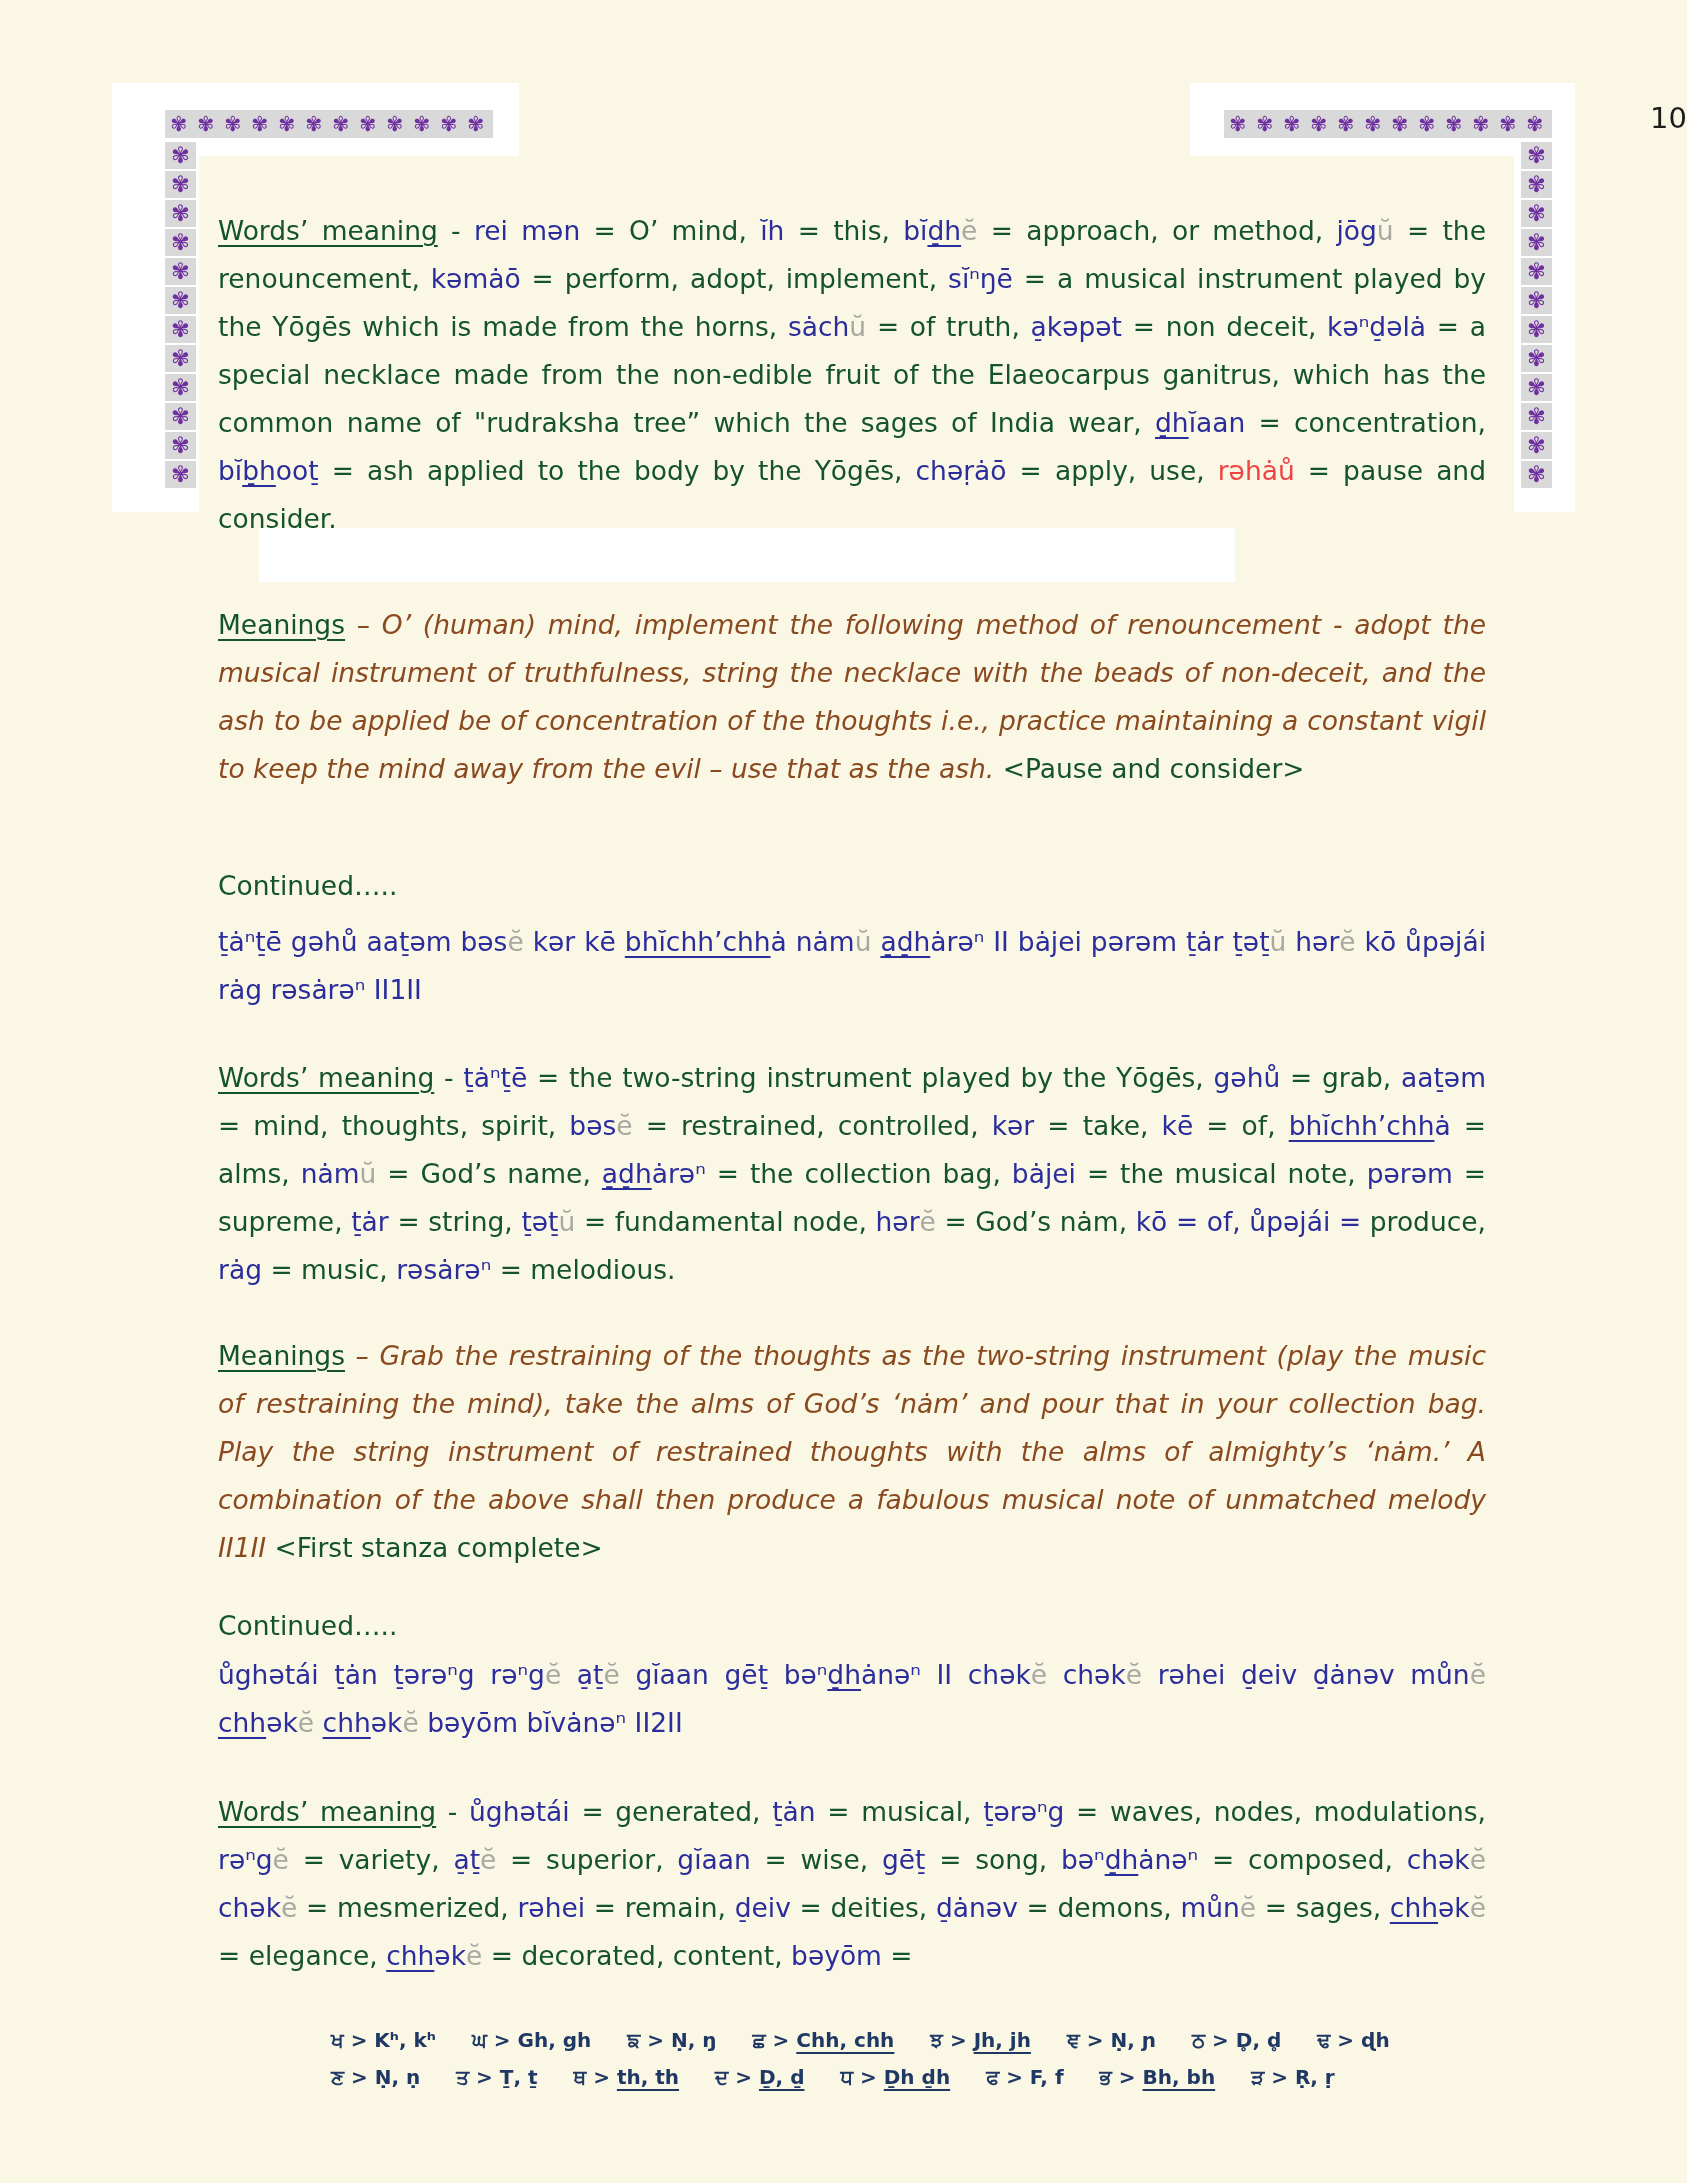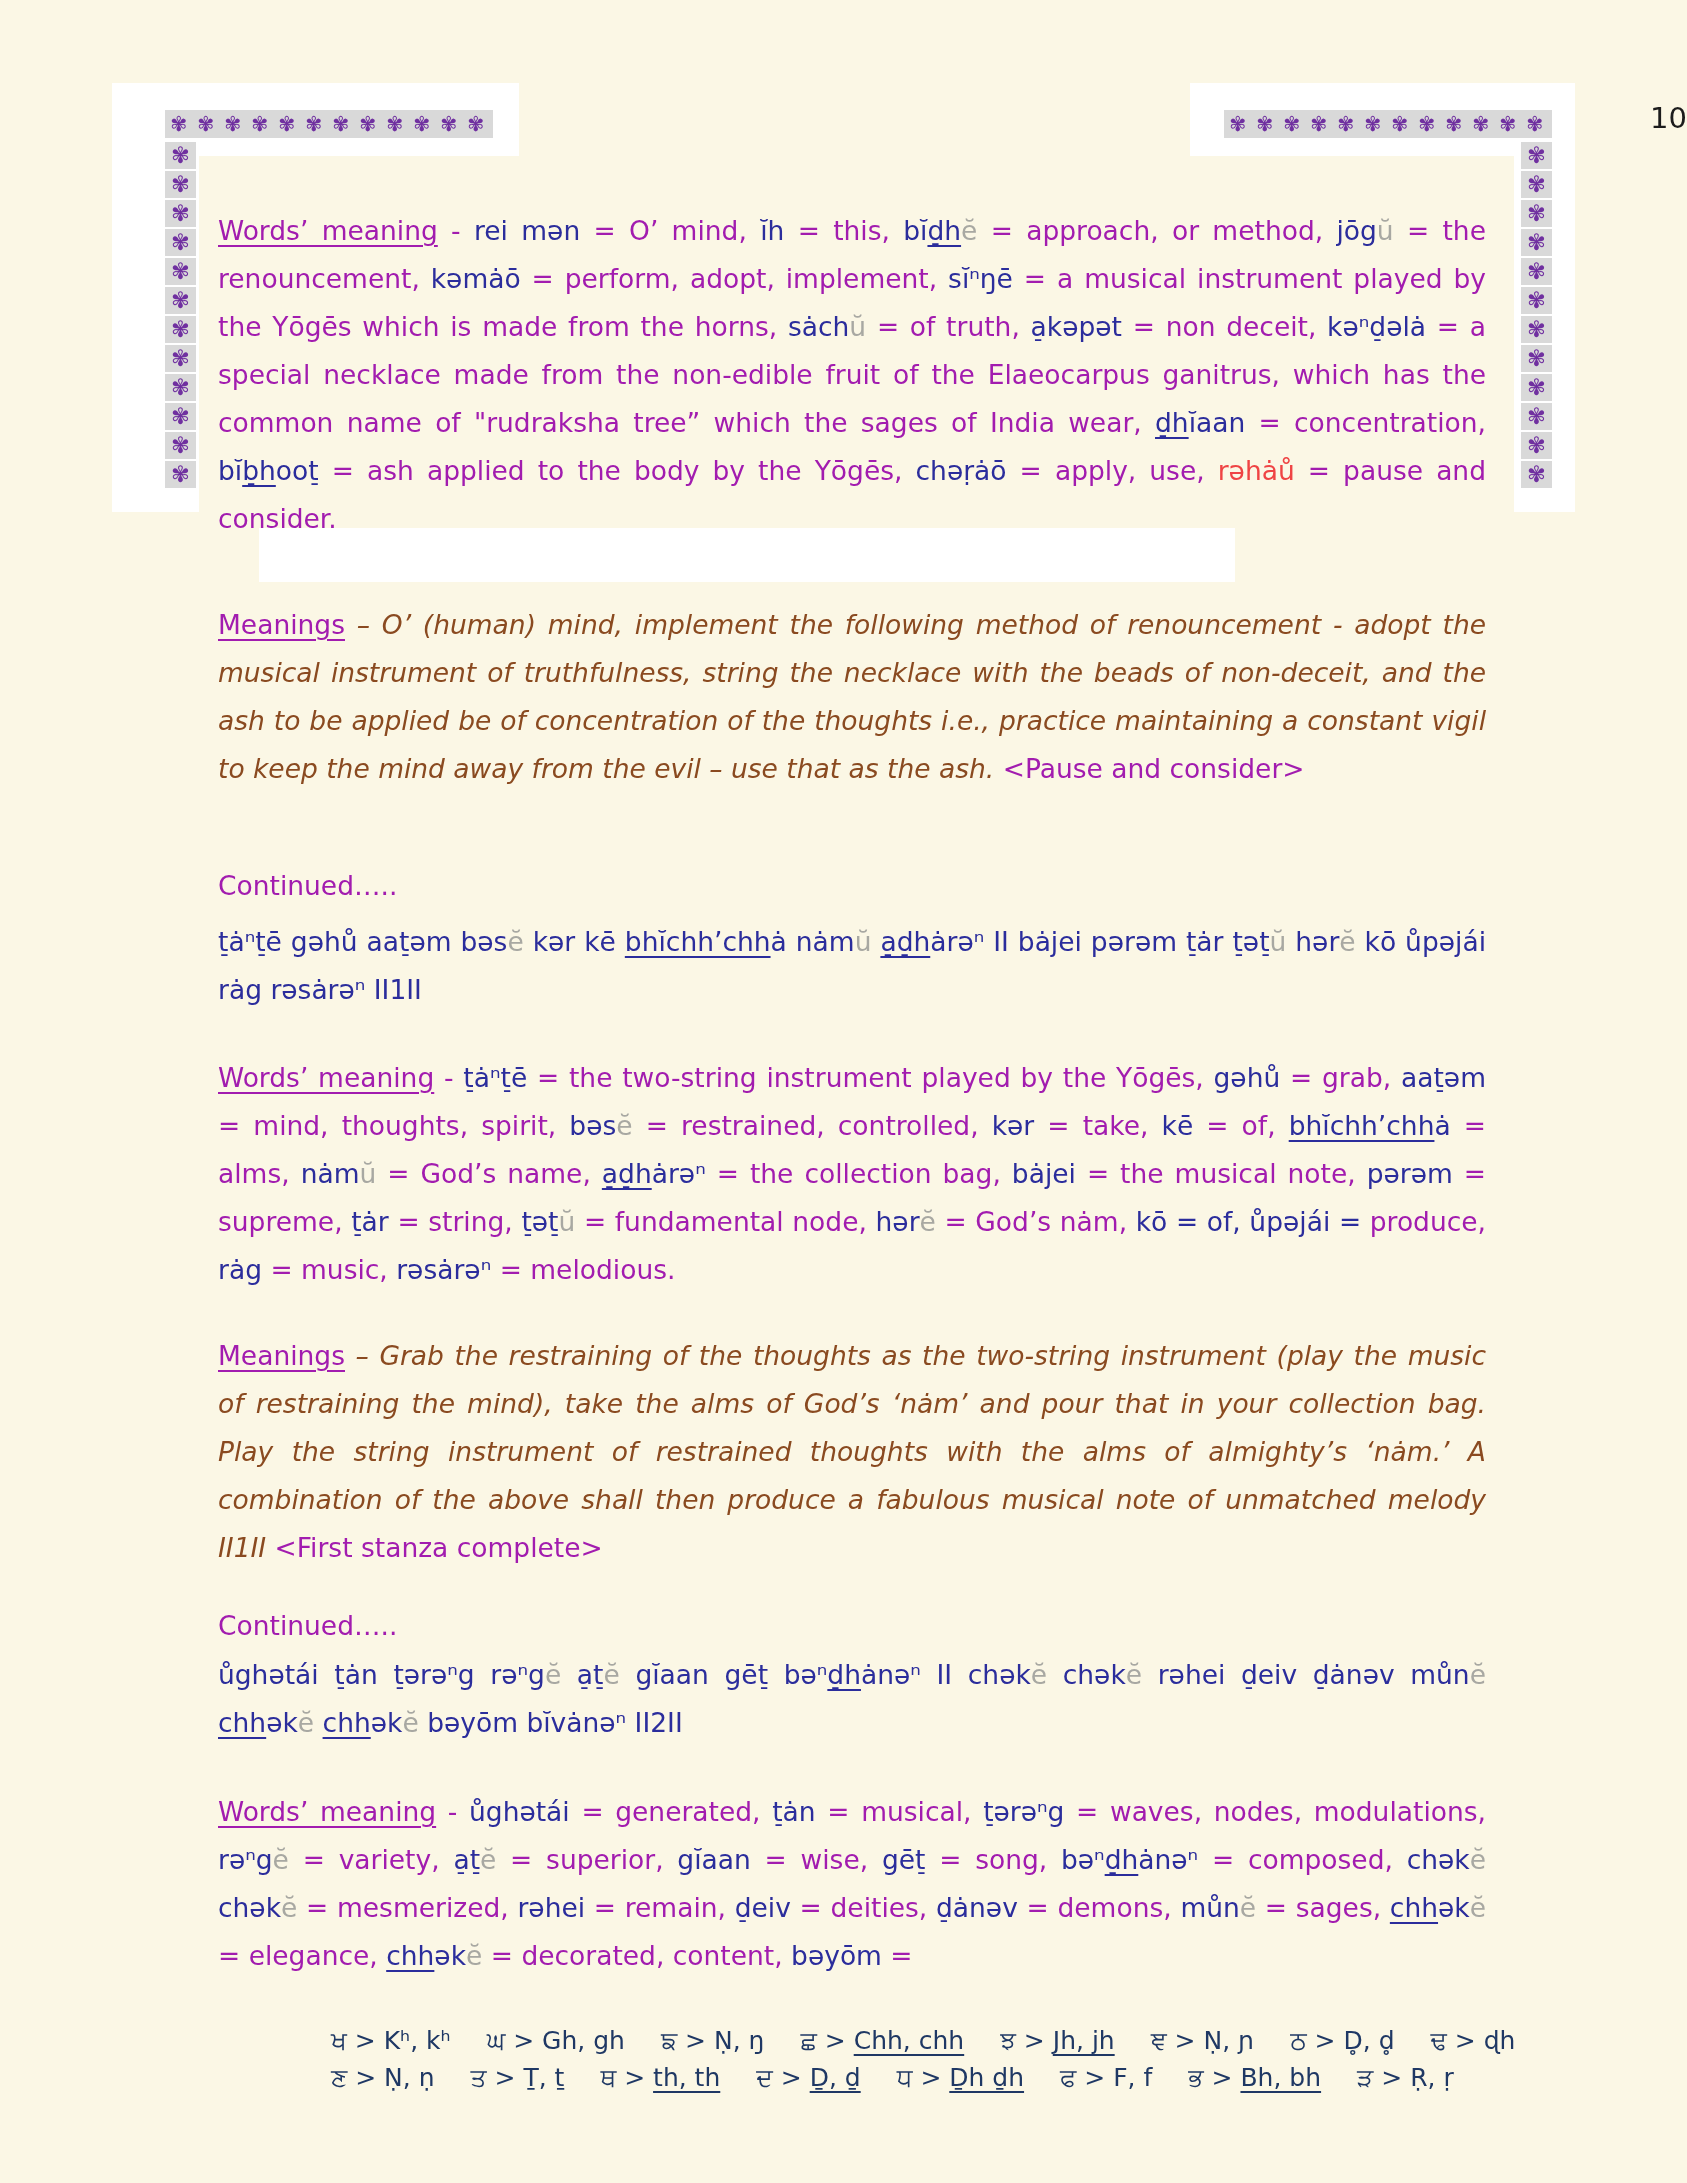--- a/index.html
+++ b/index.html
@@ -14,28 +14,28 @@
   .band .fcell{width:27px;height:28px;display:flex;align-items:center;justify-content:center;}
   .vcol{position:absolute;display:flex;flex-direction:column;gap:2px;}
   .vcol .fcell{width:31px;height:27px;background:#d9d9d9;display:flex;align-items:center;justify-content:center;}
   .flower{font-size:20.5px;line-height:1;color:#7030a0;}
   .vcol .flower{font-size:22.5px;}
   #pageno{position:absolute;left:0;right:0;top:101px;text-align:right;
     font-size:29px;color:#1c1c1c;}
   .para{position:absolute;left:218px;width:1268px;font-size:26.5px;line-height:48px;
     text-align:justify;color:#1c1c1c;}
   .verse{text-align:justify;margin-top:13px;}
-  .c-k{color:#a21caf;}
+  .c-k{color:#14532d;}
   .c-b{color:#2b2d9c;}
   .c-g{color:#a8a8a2;}
   .c-m{color:#8a4a20;font-style:italic;}
   .c-o{color:#ef4444;}
   .c-n{color:#1f3864;}
   .u{text-decoration:underline;text-decoration-thickness:2px;text-underline-offset:5.3px;}
-  #footerkey{position:absolute;left:331px;top:2022px;width:1125px;font-size:25px;line-height:37px;}
+  #footerkey{position:absolute;left:331px;top:2022px;width:1125px;font-size:20px;line-height:37px;font-weight:bold;}
   .key-row{display:flex;flex-wrap:nowrap;column-gap:36px;}
   .key-item{white-space:nowrap;}
 </style>
 </head>
 <body>
 
 <div id="page">
 
   <div class="wrect" style="left:112px;top:83px;width:407px;height:73px;"></div>
   <div class="wrect" style="left:112px;top:83px;width:87px;height:429px;"></div>

